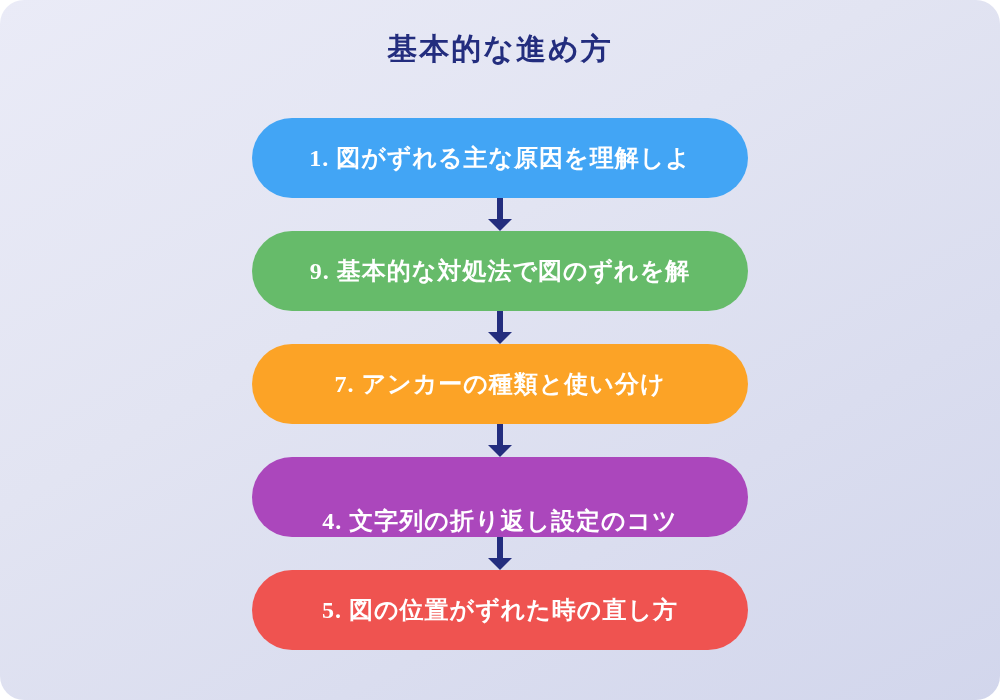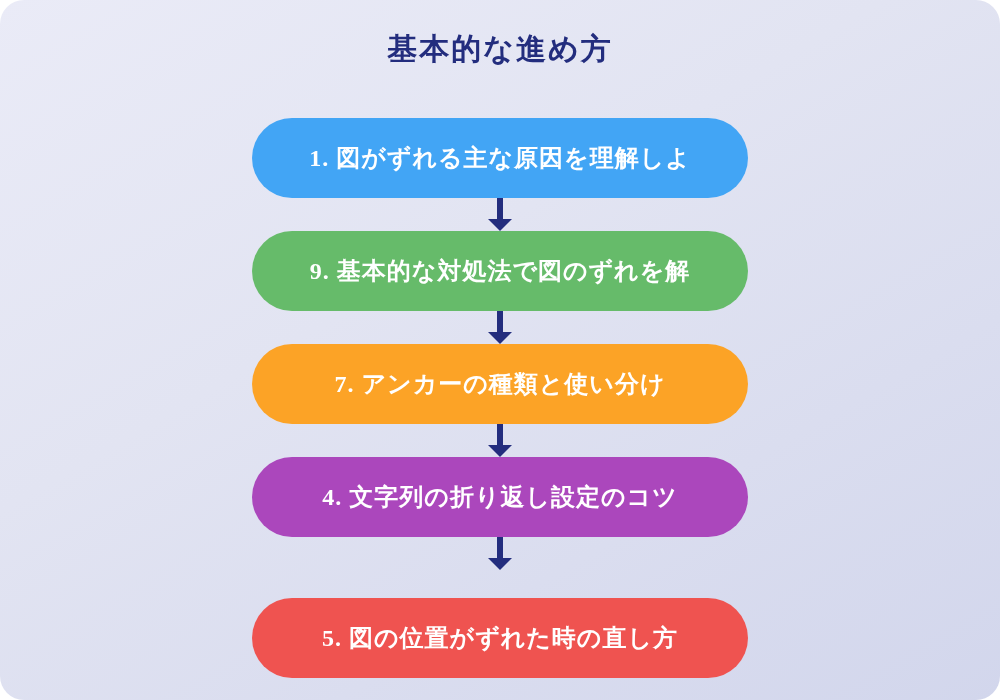--- a/index.html
+++ b/index.html
@@ -90,29 +90,29 @@
       <span class="step-label">7. アンカーの種類と使い分け</span>
     </div>
 
     <div class="arrow" style="color: rgb(35, 45, 126);">
       <svg width="28" height="33" viewBox="0 0 28 33" aria-hidden="true">
         <rect x="11" y="0" width="6" height="23" fill="currentColor"></rect>
         <polygon points="2,21 26,21 14,33" fill="currentColor"></polygon>
       </svg>
     </div>
 
-    <div class="step-pill" style="background-color: rgb(171, 71, 188);">
+    <div class="step-pill" style="background-color: rgb(171, 71, 188); align-items: flex-end;">
       <span class="step-label">4. 文字列の折り返し設定のコツ</span>
     </div>
 
     <div class="arrow" style="color: rgb(35, 45, 126);">
       <svg width="28" height="33" viewBox="0 0 28 33" aria-hidden="true">
         <rect x="11" y="0" width="6" height="23" fill="currentColor"></rect>
         <polygon points="2,21 26,21 14,33" fill="currentColor"></polygon>
       </svg>
     </div>
 
-    <div class="step-pill" style="background-color: rgb(239, 83, 80); margin-top: 28px;">
+    <div class="step-pill" style="background-color: rgb(239, 83, 80);">
       <span class="step-label">5. 図の位置がずれた時の直し方</span>
     </div>
 
   </div>
 </div>
 
 </body></html>

